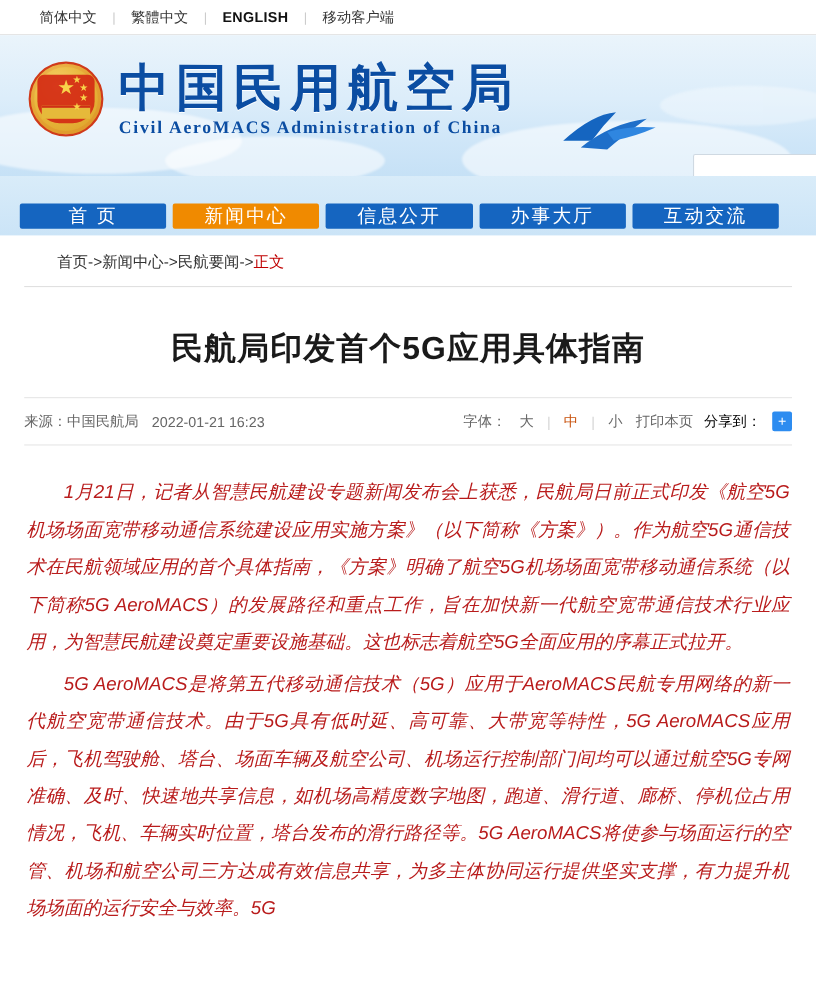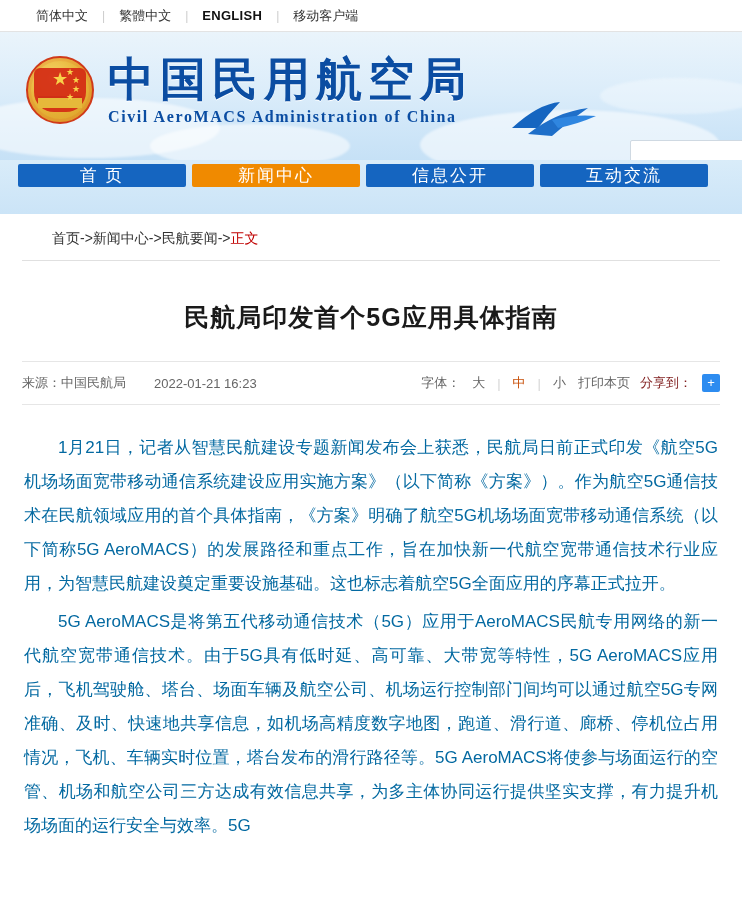--- a/index.html
+++ b/index.html
@@ -141,21 +141,21 @@
     height: 30px;
     background: #ffffff;
     border: 1px solid #cfd9e2;
     border-radius: 2px;
   }
 
   
   .nav {
     height: 54px;
     display: flex;
-    align-items: flex-start;
+    align-items: flex-end;
     padding: 0 18px;
     background: linear-gradient(to bottom, #d9ecf9, #cbe4f7);
     gap: 6px;
   }
   .nav .item {
     flex: 1 1 0;
     margin: 4px 0 6px 0;
     background: #1565c0;
     color: #ffffff;
     font-size: 17px;
@@ -185,69 +185,70 @@
   .breadcrumb .cur { color: #c00000; }
 
   
   .article {
     margin: 0 22px;
     border-top: 1px solid #e0e0e0;
     padding-top: 30px;
   }
   .title {
     text-align: center;
-    font-size: 25px;
+    font-size: 29px;
     font-weight: bold;
     color: #1a1a1a;
     letter-spacing: 1px;
     line-height: 36px;
     padding: 8px 20px 26px 20px;
   }
   .meta {
     border-top: 1px solid #e6e6e6;
     border-bottom: 1px solid #e6e6e6;
     height: 44px;
     display: flex;
     align-items: center;
     font-size: 13px;
     color: #666666;
     position: relative;
   }
-  .meta .left { display: flex; gap: 28px; align-items: center; }
+  .meta .left { display: flex; gap: 12px; align-items: center; }
   .meta .right {
     position: absolute;
     right: 0;
     display: flex;
     align-items: center;
     gap: 10px;
     justify-content: flex-end;
   }
   .meta .fontsize { color: #666666; }
   .meta .fs-opt { cursor: pointer; padding: 0 2px; }
   .meta .fs-opt.active { color: #c8500a; }
   .meta .divider { color: #d5d5d5; }
   .meta .print { cursor: pointer; }
-  .meta .share-label { color: #7f1d1d; }
+  .meta .share-label { color: #000000; }
   .share-btn {
     width: 18px; height: 18px;
     background: #2d8cf0;
     color: #ffffff;
     font-size: 13px;
     line-height: 18px;
     text-align: center;
     border-radius: 2px;
     cursor: pointer;
   }
 
   .body {
     padding: 26px 2px 10px 2px;
     font-size: 17px;
     line-height: 34px;
-    color: #0369a1;
+    color: #b91c1c;
     text-align: justify;
+    font-style: italic;
   }
   .body p {
     margin: 0 0 4px 0;
     text-indent: 2em;
   }
 </style>
 </head>
 <body>
 
 <div class="page">
@@ -292,20 +293,21 @@
       </svg>
     </div>
 
     <div class="searchbox"></div>
   </div>
 
   <div class="nav">
     <div class="item">首 页</div>
     <div class="item active">新闻中心</div>
     <div class="item">信息公开</div>
+    <div class="item">办事大厅</div>
     <div class="item">互动交流</div>
     <div class="item"></div>
   </div>
 
   <div class="breadcrumb">
     <a href="#">首页</a><span>-&gt;</span><a href="#">新闻中心</a><span>-&gt;</span><a href="#">民航要闻</a><span>-&gt;</span><span class="cur">正文</span>
   </div>
 
   <div class="article">
     <div class="title">民航局印发首个5G应用具体指南</div>

